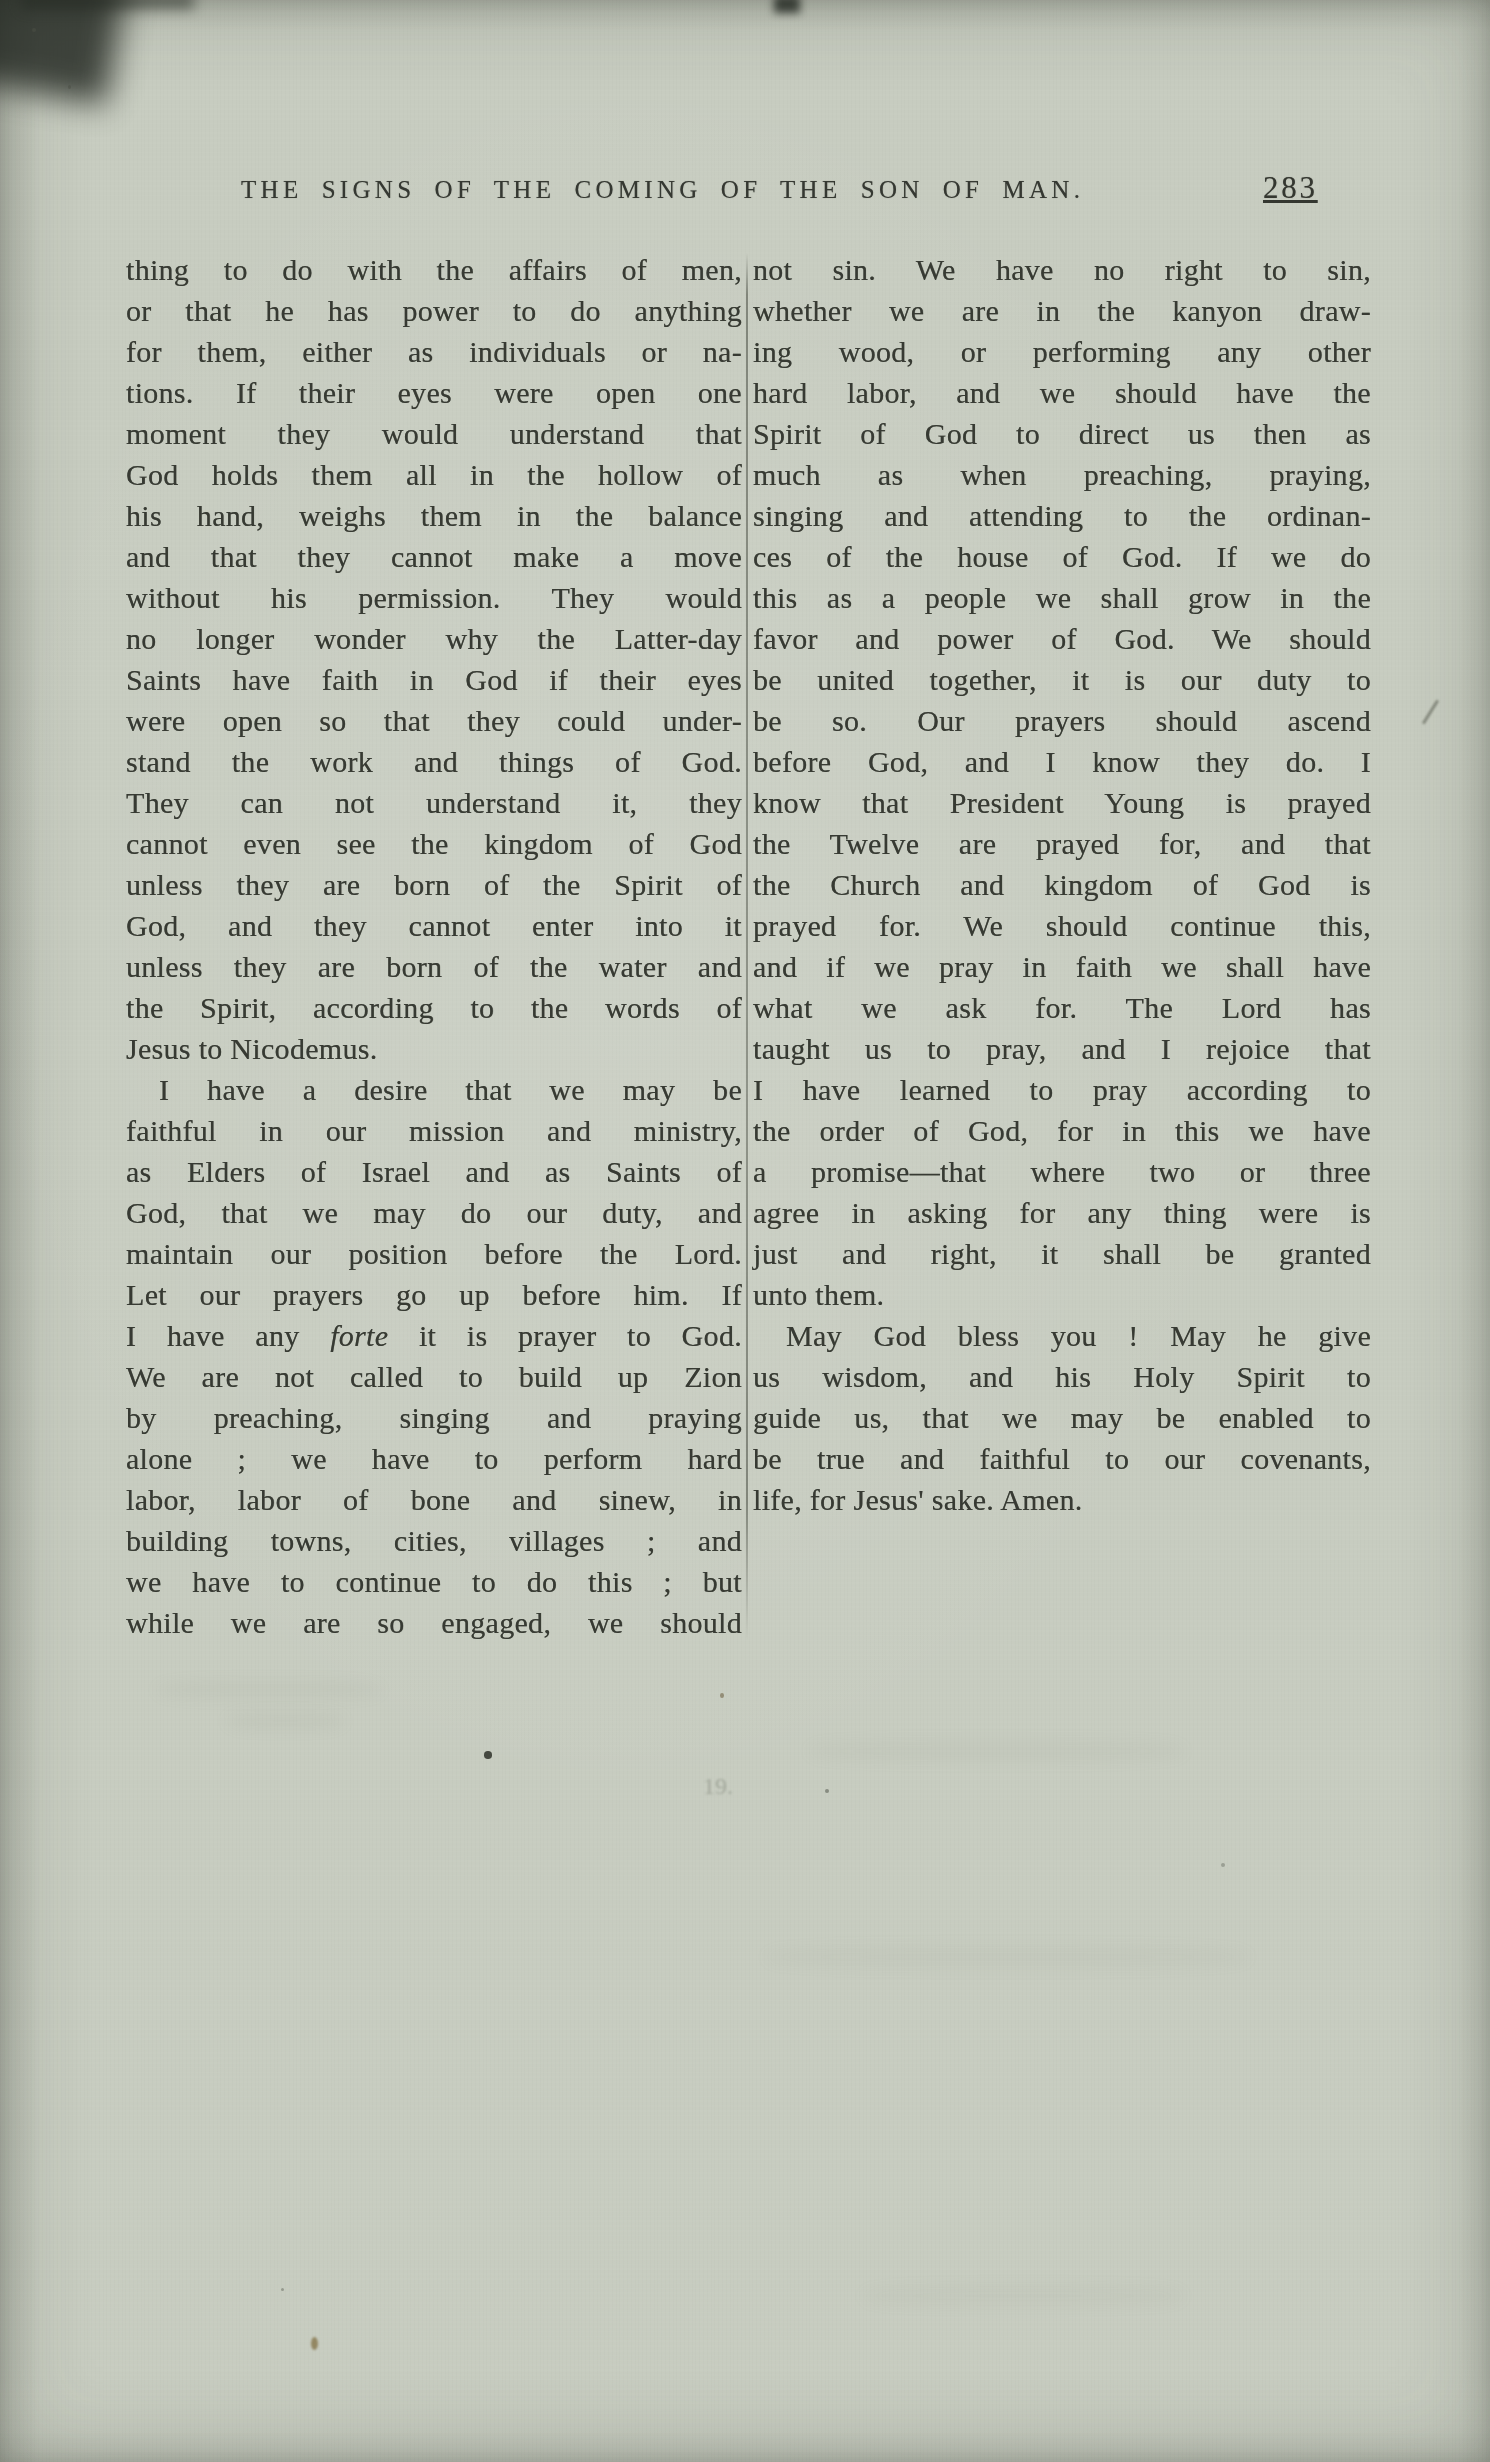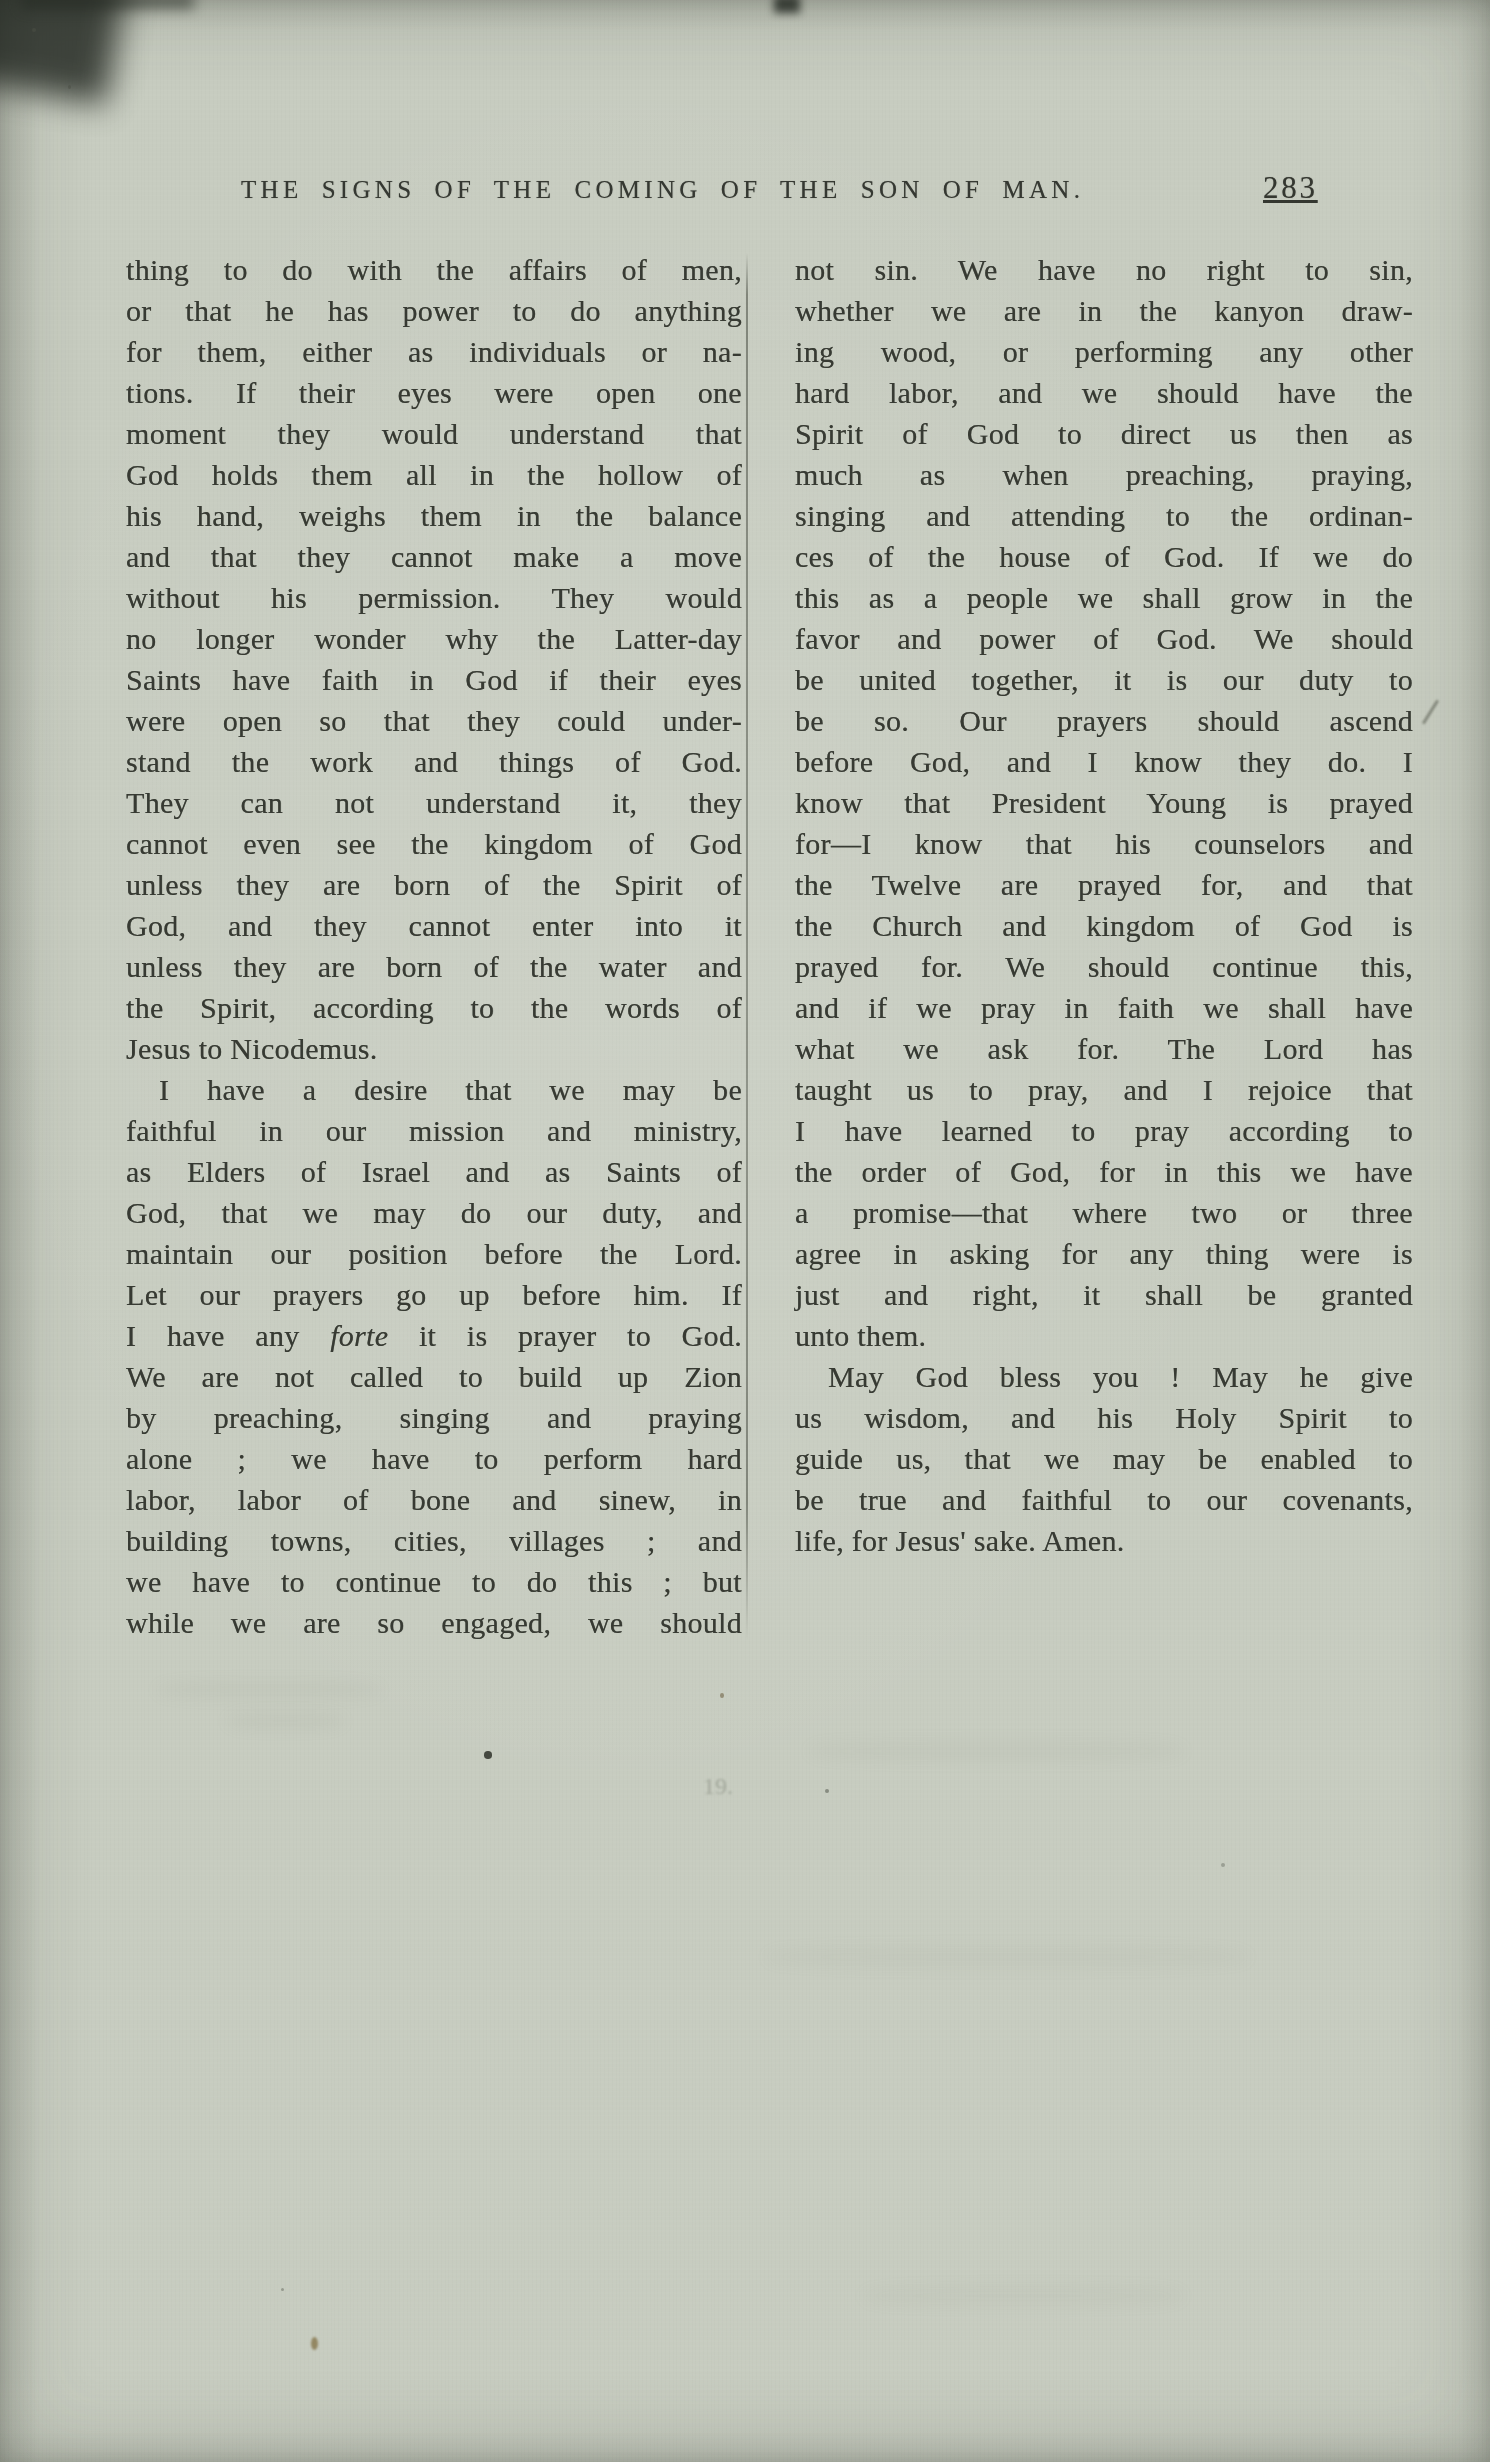--- a/index.html
+++ b/index.html
@@ -38,21 +38,21 @@
   
   .column{
     position:absolute;top:249px;
     color:rgba(52,55,47,0.93);
     font-size:30px;
     letter-spacing:0.3px;
     text-shadow:0 0 0.6px rgba(52,55,47,0.50), 0.3px 0.4px 0.4px rgba(52,55,47,0.28);
     filter:blur(0.2px);
   }
   .column-left{left:126px;width:616px;}
-  .column-right{left:795px;width:618px;}
+  .column-right{left:753px;width:618px;}
   .line{
     height:41px;line-height:41px;
     text-align:justify;text-align-last:justify;
     white-space:normal;overflow:visible;
   }
   .line.indent{padding-left:33px;}
   .line.last{text-align-last:left;}
   .it{font-style:italic;}
   
   .divider{
@@ -178,21 +178,20 @@
       <div class="line"><span>Spirit of God to direct us then as</span></div>
       <div class="line"><span>much as when preaching, praying,</span></div>
       <div class="line"><span>singing and attending to the ordinan-</span></div>
       <div class="line"><span>ces of the house of God. If we do</span></div>
       <div class="line"><span>this as a people we shall grow in the</span></div>
       <div class="line"><span>favor and power of God. We should</span></div>
       <div class="line"><span>be united together, it is our duty to</span></div>
       <div class="line"><span>be so. Our prayers should ascend</span></div>
       <div class="line"><span>before God, and I know they do. I</span></div>
       <div class="line"><span>know that President Young is prayed</span></div>
-      <div class="line"><span>for—I know that his counselors and</span></div>
       <div class="line"><span>the Twelve are prayed for, and that</span></div>
       <div class="line"><span>the Church and kingdom of God is</span></div>
       <div class="line"><span>prayed for. We should continue this,</span></div>
       <div class="line"><span>and if we pray in faith we shall have</span></div>
       <div class="line"><span>what we ask for. The Lord has</span></div>
       <div class="line"><span>taught us to pray, and I rejoice that</span></div>
       <div class="line"><span>I have learned to pray according to</span></div>
       <div class="line"><span>the order of God, for in this we have</span></div>
       <div class="line"><span>a promise—that where two or three</span></div>
       <div class="line"><span>agree in asking for any thing were is</span></div>

